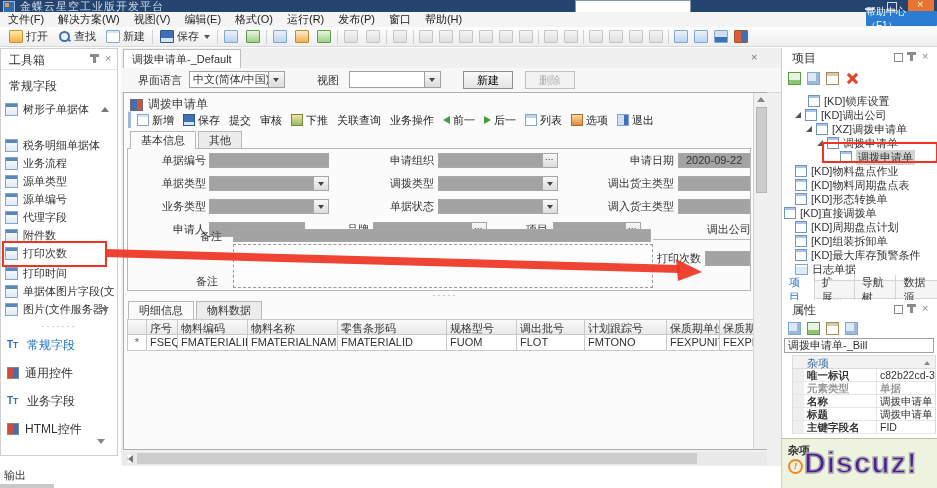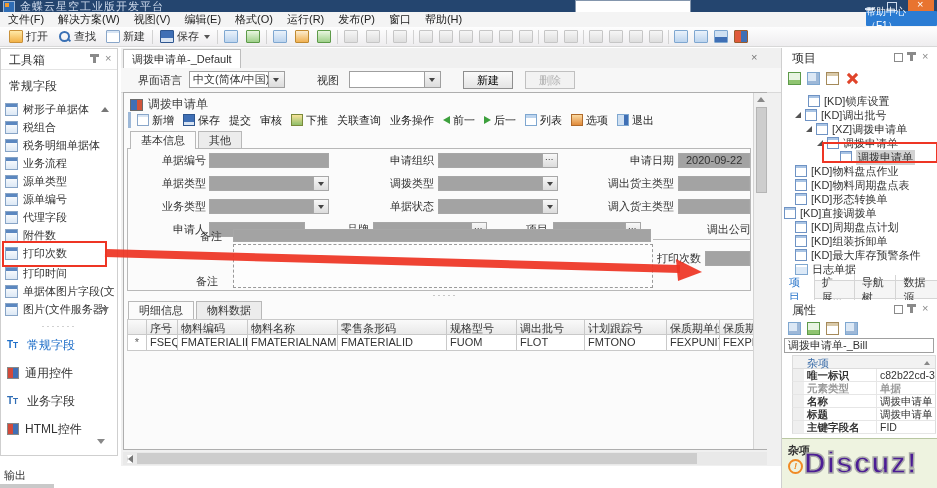--- a/index.html
+++ b/index.html
@@ -257,24 +257,20 @@
       <span class="ptitle">工具箱</span>
       <span class="pin" style="left:92px;top:5px"></span>
       <span class="xmini" style="left:104px;top:4px">×</span>
     </div>
     <span class="sectlabel" style="top:29px">常规字段</span>
     <div class="titem" style="top:52px">
         <i class="xico"></i>
         <span>树形子单据体</span>
       </div>
     <i class="scrollarr-up" style="top:58px"></i>
-    <div class="titem" style="top:70px">
-        <i class="xico"></i>
-        <span>税组合</span>
-      </div>
     <div class="titem" style="top:88px">
         <i class="xico"></i>
         <span>税务明细单据体</span>
       </div>
     <div class="titem" style="top:124px">
         <i class="xico"></i>
         <span>源单类型</span>
       </div>
     <div class="titem" style="top:106px">
         <i class="xico"></i>
@@ -520,21 +516,21 @@
       <i class="rtico rt-delx"></i>
     </div>
     <div class="tree">
       <div class="trow" style="top:6px;padding-left:26px">
           <i class="nico"></i>
           <span class="tlabel">[KD]锁库设置</span>
         </div>
       <div class="trow" style="top:20px;padding-left:13px">
           <i class="exp"></i>
           <i class="nico"></i>
-          <span class="tlabel">[KD]调出批号</span>
+          <span class="tlabel">[KD]调出公司</span>
         </div>
       <div class="trow" style="top:34px;padding-left:24px">
           <i class="exp"></i>
           <i class="nico"></i>
           <span class="tlabel">[XZ]调拨申请单</span>
         </div>
       <div class="trow" style="top:48px;padding-left:35px">
           <i class="exp"></i>
           <i class="nico"></i>
           <span class="tlabel">调拨申请单</span>

